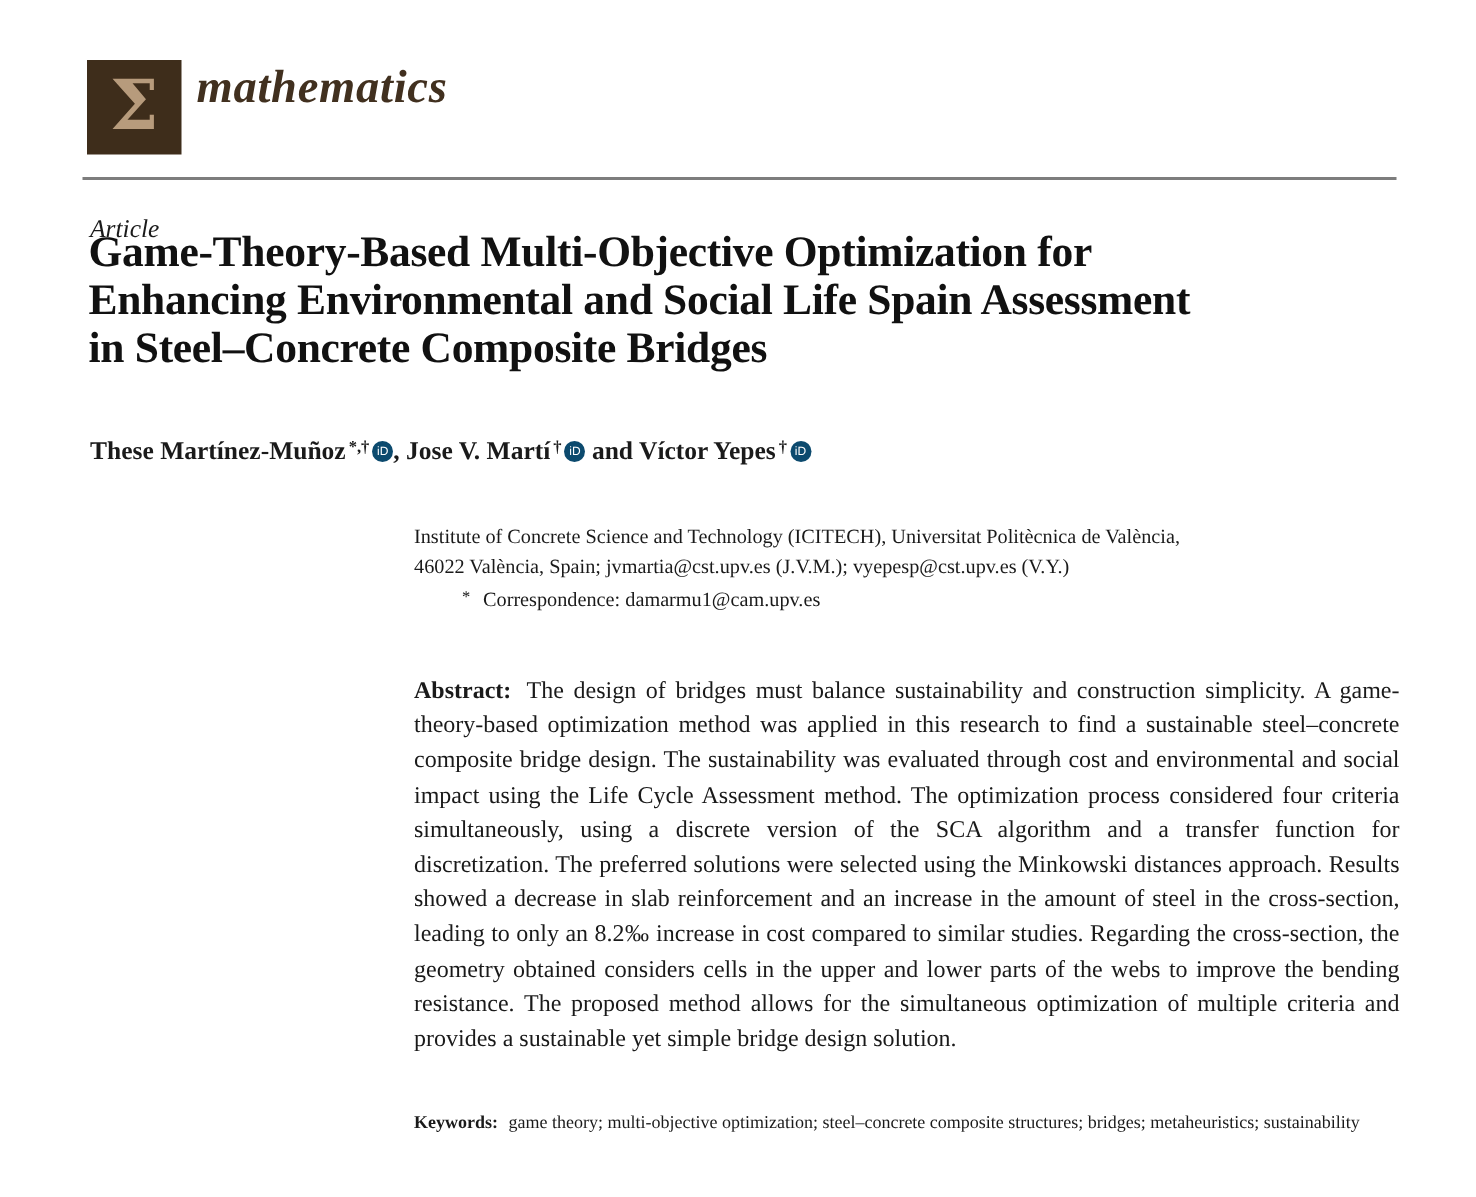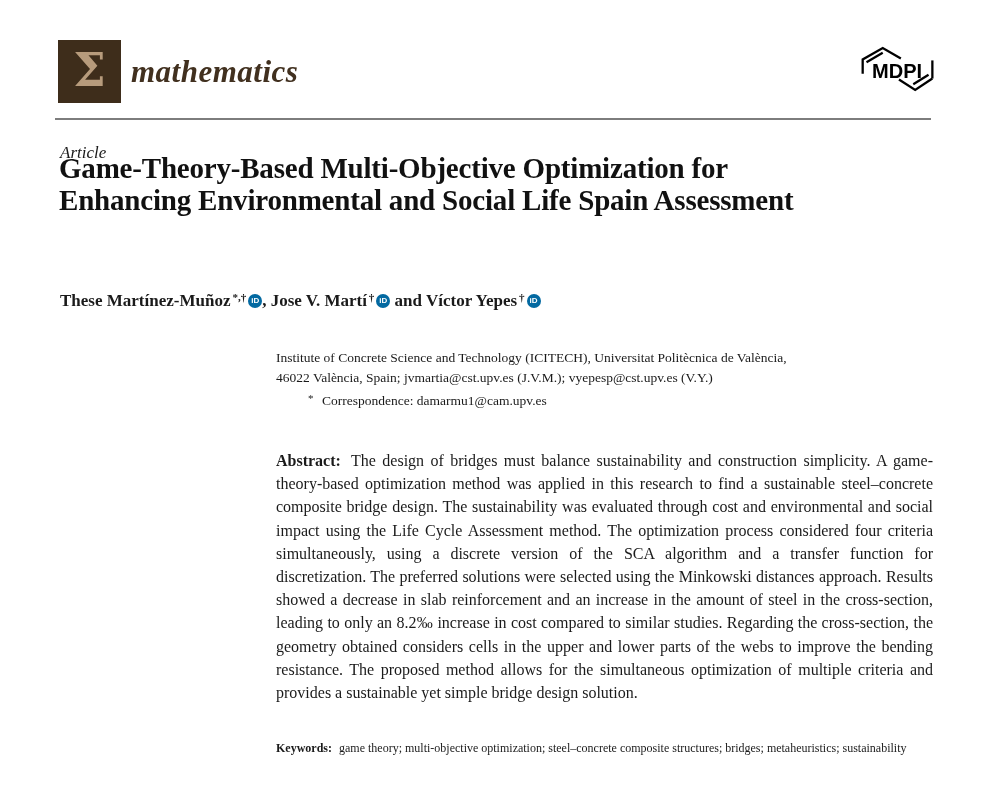--- a/index.html
+++ b/index.html
@@ -10,41 +10,41 @@
   
   .logo-box{
     position:absolute;left:58px;top:40px;width:63px;height:63px;
     background:#3E2D1B;display:flex;align-items:center;justify-content:center;
   }
   .sigma{
     color:#B79B7C;font-size:46px;font-weight:bold;line-height:1;
     font-family:"DejaVu Serif",serif;transform:translateY(-2px);
   }
   .wordmark{
-    position:absolute;left:131px;top:54px;font-size:31px;font-weight:bold;
+    position:absolute;left:131px;top:40px;font-size:31px;font-weight:bold;
     font-style:italic;color:#41301F;letter-spacing:0.5px;
   }
   .mdpi{position:absolute;left:856px;top:42px;width:84px;height:54px;}
   .mdpi svg{display:block;}
   .rule{
     position:absolute;left:55px;top:118px;width:876px;height:2px;
     background:#7d7d7d;border:none;margin:0;
   }
   
   .article-type{position:absolute;left:60px;top:143px;font-style:italic;font-size:17px;}
   .title{
     position:absolute;left:59px;top:152px;margin:0;font-size:29px;line-height:32px;
     font-weight:bold;color:#111;letter-spacing:-0.2px;white-space:nowrap;
   }
   .authors{position:absolute;left:60px;top:291px;font-size:17px;font-weight:bold;white-space:nowrap;}
   .authors sup{font-size:11px;vertical-align:5px;margin-left:2px;}
   .orcid{
     display:inline-block;width:14px;height:14px;border-radius:50%;
-    background:#0369a1;color:#ffffff;font-family:"Liberation Sans",sans-serif;
-    font-size:8px;font-weight:bold;text-align:center;line-height:14px;
+    background:#0c4a6e;color:#ffffff;font-family:"Liberation Sans",sans-serif;
+    font-size:8px;font-weight:normal;text-align:center;line-height:14px;
     vertical-align:3px;margin-left:2px;letter-spacing:0;
   }
   
   .affil{position:absolute;left:276px;top:348px;width:660px;font-size:13.5px;line-height:20px;}
   .hang{padding-left:18px;text-indent:-18px;margin-left:32px;}
   .marker{display:inline-block;width:14px;text-indent:0;font-size:11px;vertical-align:3px;}
   
   .abstract{
     position:absolute;left:276px;top:449px;width:657px;margin:0;
     font-size:16px;line-height:23.2px;text-align:justify;
@@ -58,40 +58,29 @@
 </head>
 <body>
 
 <div class="page">
 
   <div class="logo-box">
     <span class="sigma">Σ</span>
   </div>
   <span class="wordmark">mathematics</span>
 
-  <div class="mdpi">
-    <svg viewBox="0 0 88 56" width="84" height="54">
-      <g fill="none" stroke="#000000" stroke-width="2.4">
-        <path d="M7 33 L7 18 L28 6 L47 17"></path>
-        <path d="M11 21 L28 11"></path>
-        <path d="M80 19 L80 38"></path>
-        <path d="M45 39 L62 50 L80 38"></path>
-        <path d="M60 44 L76 34"></path>
-      </g>
-      <text x="43" y="37" text-anchor="middle" font-family="Liberation Sans, sans-serif" font-size="21" font-weight="bold" fill="#000000">MDPI</text>
-    </svg>
-  </div>
 
   <hr class="rule">
 
   <div class="article-type">Article</div>
 
   <h1 class="title">
     <div>Game-Theory-Based Multi-Objective Optimization for</div>
     <div>Enhancing Environmental and Social Life Spain Assessment</div>
+    <div>in Steel–Concrete Composite Bridges</div>
   </h1>
 
   <div class="authors">
     <span>These Martínez-Muñoz</span><sup>*,†</sup><span class="orcid">iD</span><span>,</span>
     <span>Jose V. Martí</span><sup>†</sup><span class="orcid">iD</span>
     <span>and</span>
     <span>Víctor Yepes</span><sup>†</sup><span class="orcid">iD</span>
   </div>
 
   <div class="affil">

